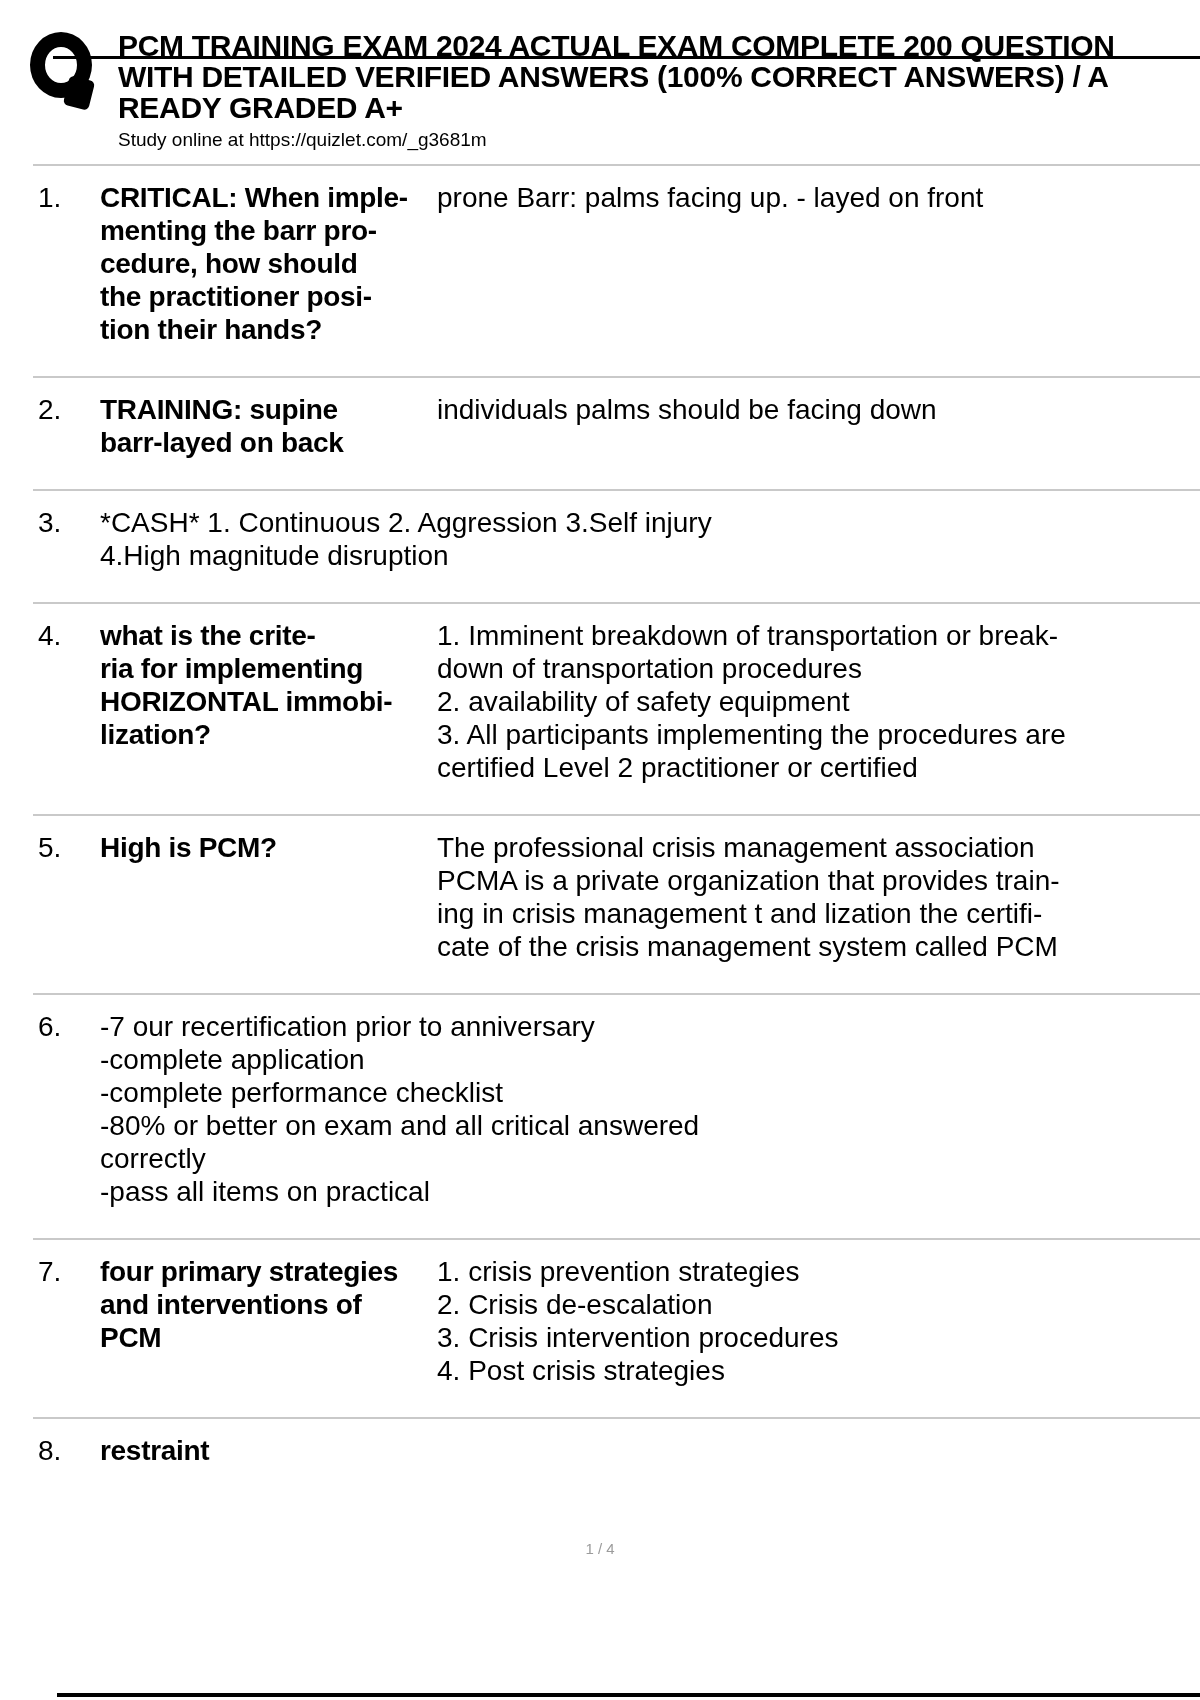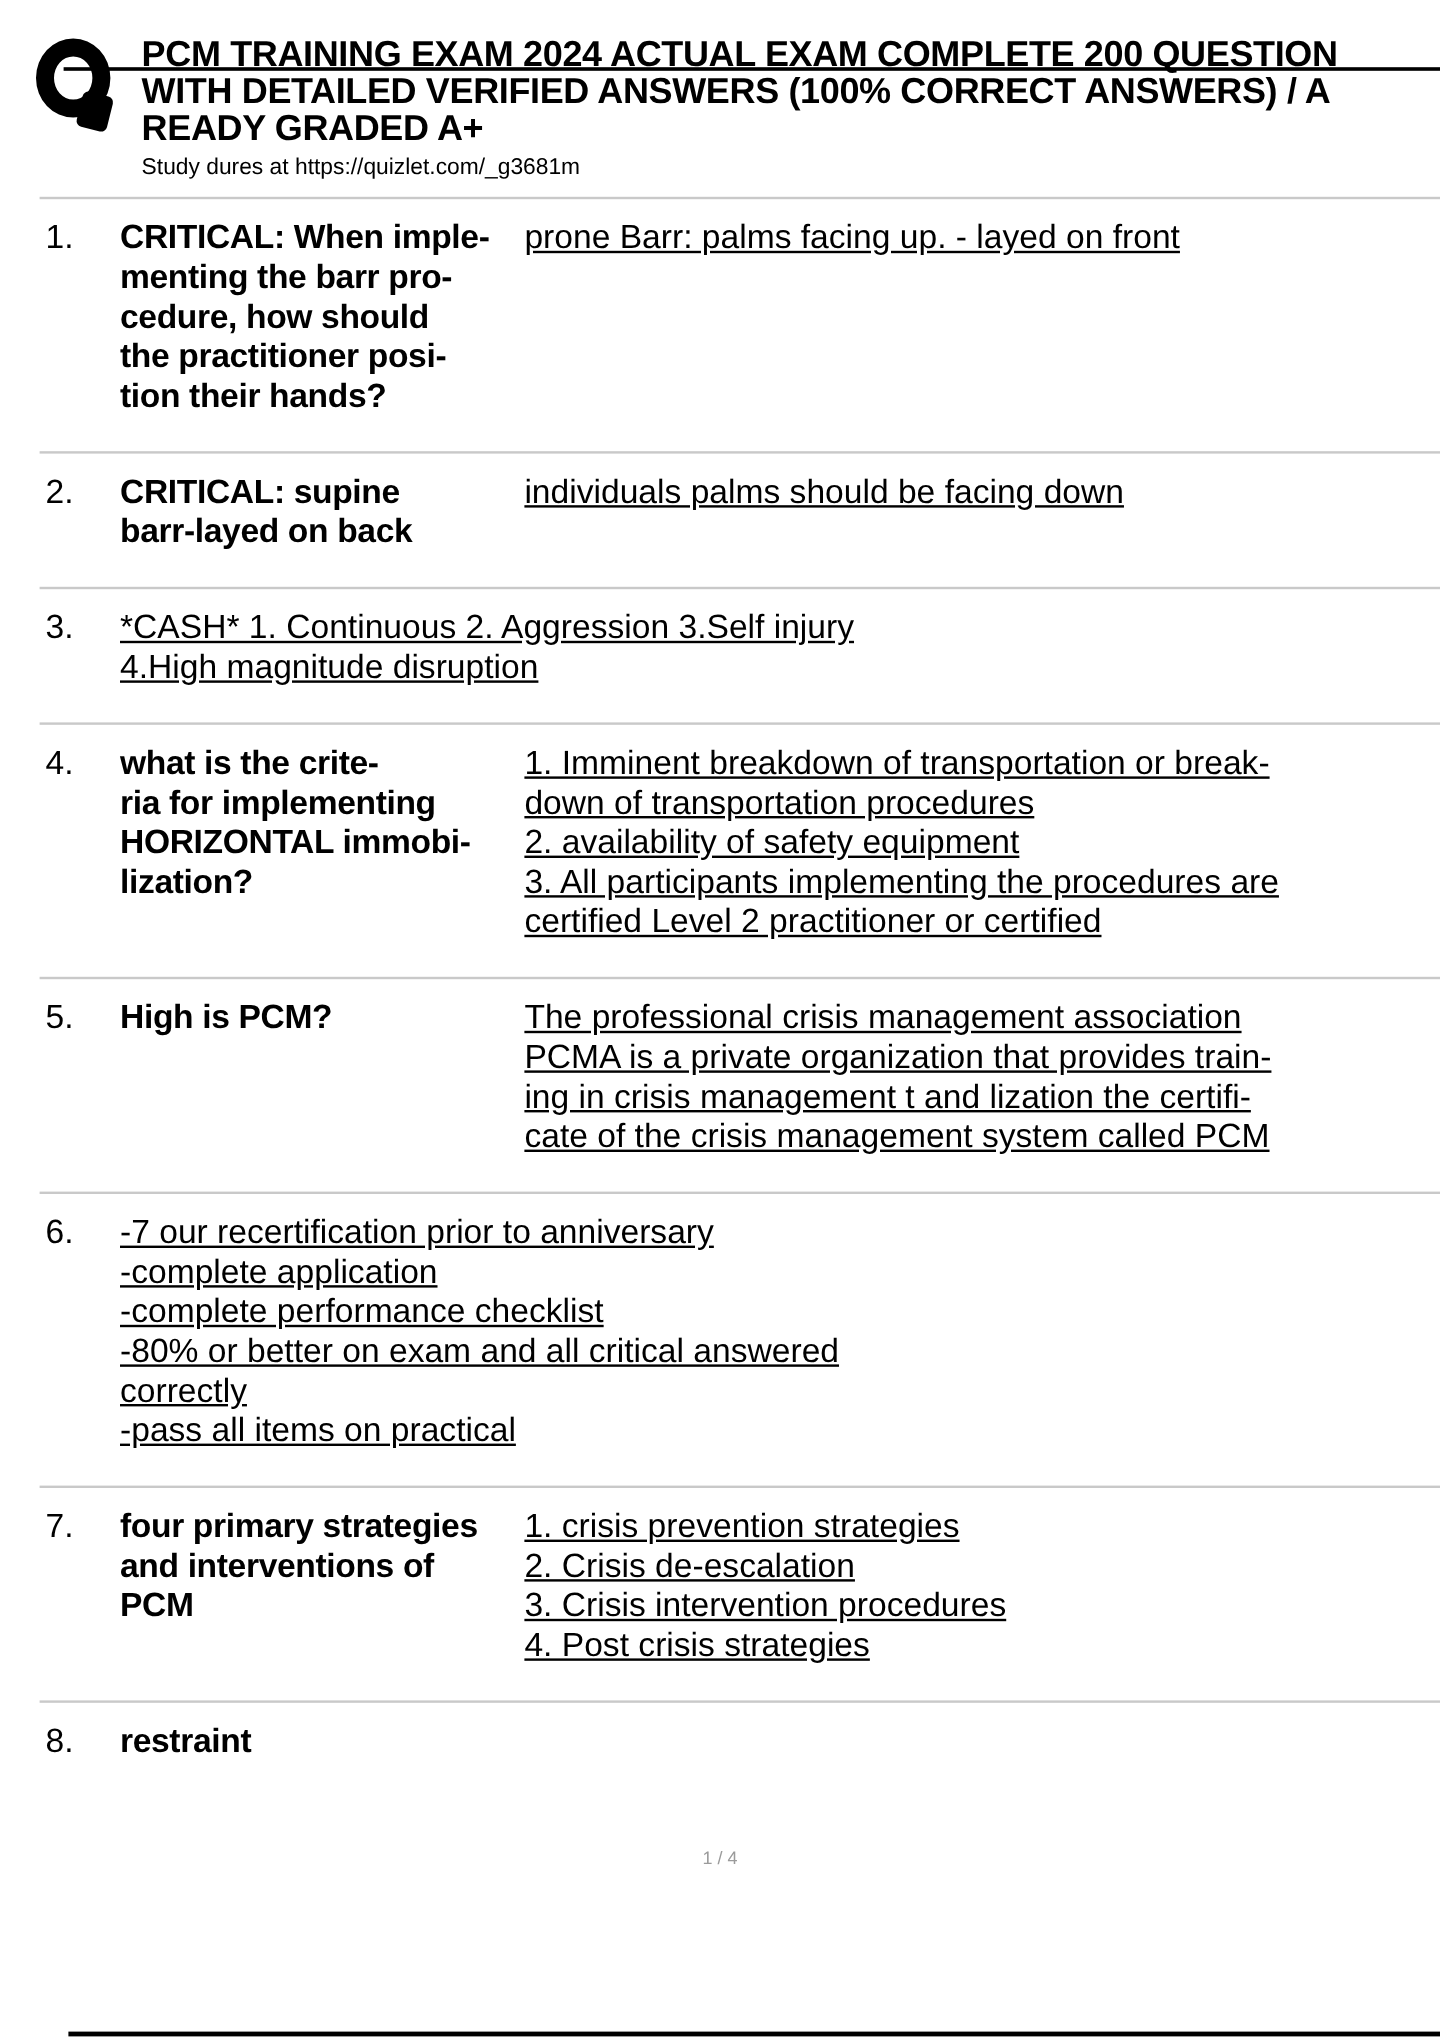--- a/index.html
+++ b/index.html
@@ -54,21 +54,21 @@
   .qa-row {
     display: grid;
     grid-template-columns: 62px 337px 1fr;
     padding: 15px 5px 30px 5px;
     border-top: 2px solid #c9c9c9;
     font-size: 28px;
     line-height: 33px;
   }
   .qa-num { white-space: pre; }
   .qa-q   { font-weight: bold; white-space: pre; letter-spacing: -0.3px; }
-  .qa-a   { white-space: pre; text-decoration: underline; }
+  .qa-a   { white-space: pre; }
 
   
   .page-indicator {
     position: absolute; top: 1540px; left: 0;
     width: 1200px; text-align: center;
     font-size: 15px; color: #9b9b9b;
   }
   .page-break-bar {
     position: absolute; top: 1693px; left: 57px;
     width: 1143px; height: 4px;
@@ -81,39 +81,39 @@
 <div class="header">
   <div class="logo">
     <div class="logo-circle"></div>
     <div class="logo-tail"></div>
   </div>
   <div>
     <div class="title-line">PCM TRAINING EXAM 2024 ACTUAL EXAM COMPLETE 200 QUESTION</div>
     <div class="title-line">WITH DETAILED VERIFIED ANSWERS (100% CORRECT ANSWERS) / A</div>
     <div class="title-line">READY GRADED A+</div>
   </div>
-  <div class="study-line">Study dures at https://quizlet.com/_g3681m</div>
+  <div class="study-line">Study online at https://quizlet.com/_g3681m</div>
   <div class="title-underline"></div>
 </div>
 
 <div class="qa-list">
 
   <div class="qa-row">
     <div class="qa-num">1.</div>
     <div class="qa-q">CRITICAL: When imple-
 menting the barr pro-
 cedure, how should
 the practitioner posi-
 tion their hands?</div>
     <div class="qa-a">prone Barr: palms facing up. - layed on front</div>
   </div>
 
   <div class="qa-row">
     <div class="qa-num">2.</div>
-    <div class="qa-q">CRITICAL: supine
+    <div class="qa-q">TRAINING: supine
 barr-layed on back</div>
     <div class="qa-a">individuals palms should be facing down</div>
   </div>
 
   <div class="qa-row">
     <div class="qa-num">3.</div>
     <div class="qa-a">*CASH* 1. Continuous 2. Aggression 3.Self injury
 4.High magnitude disruption</div>
   </div>
 

